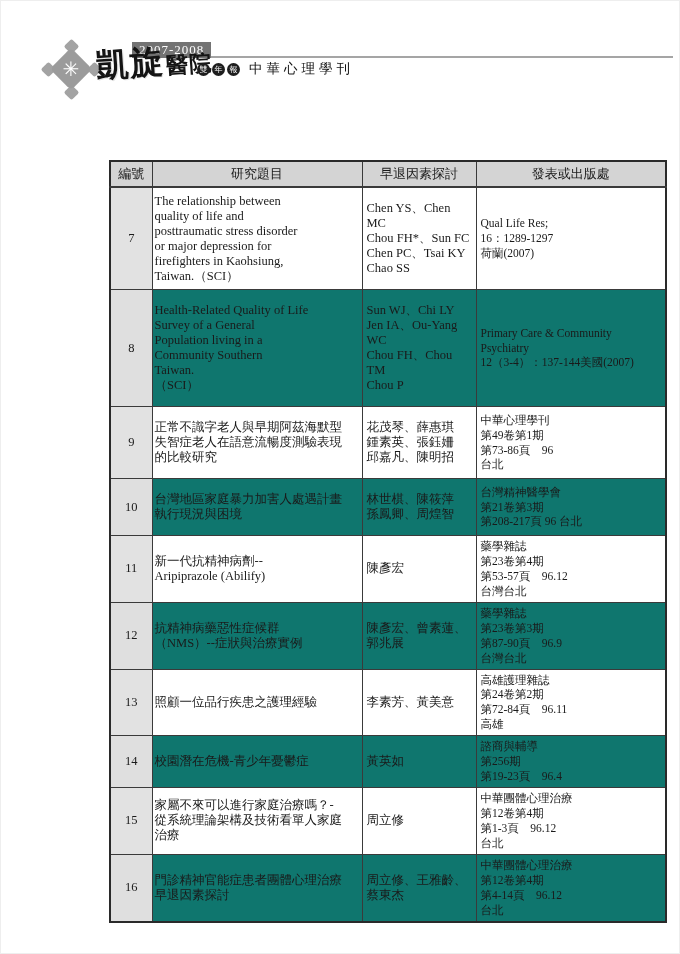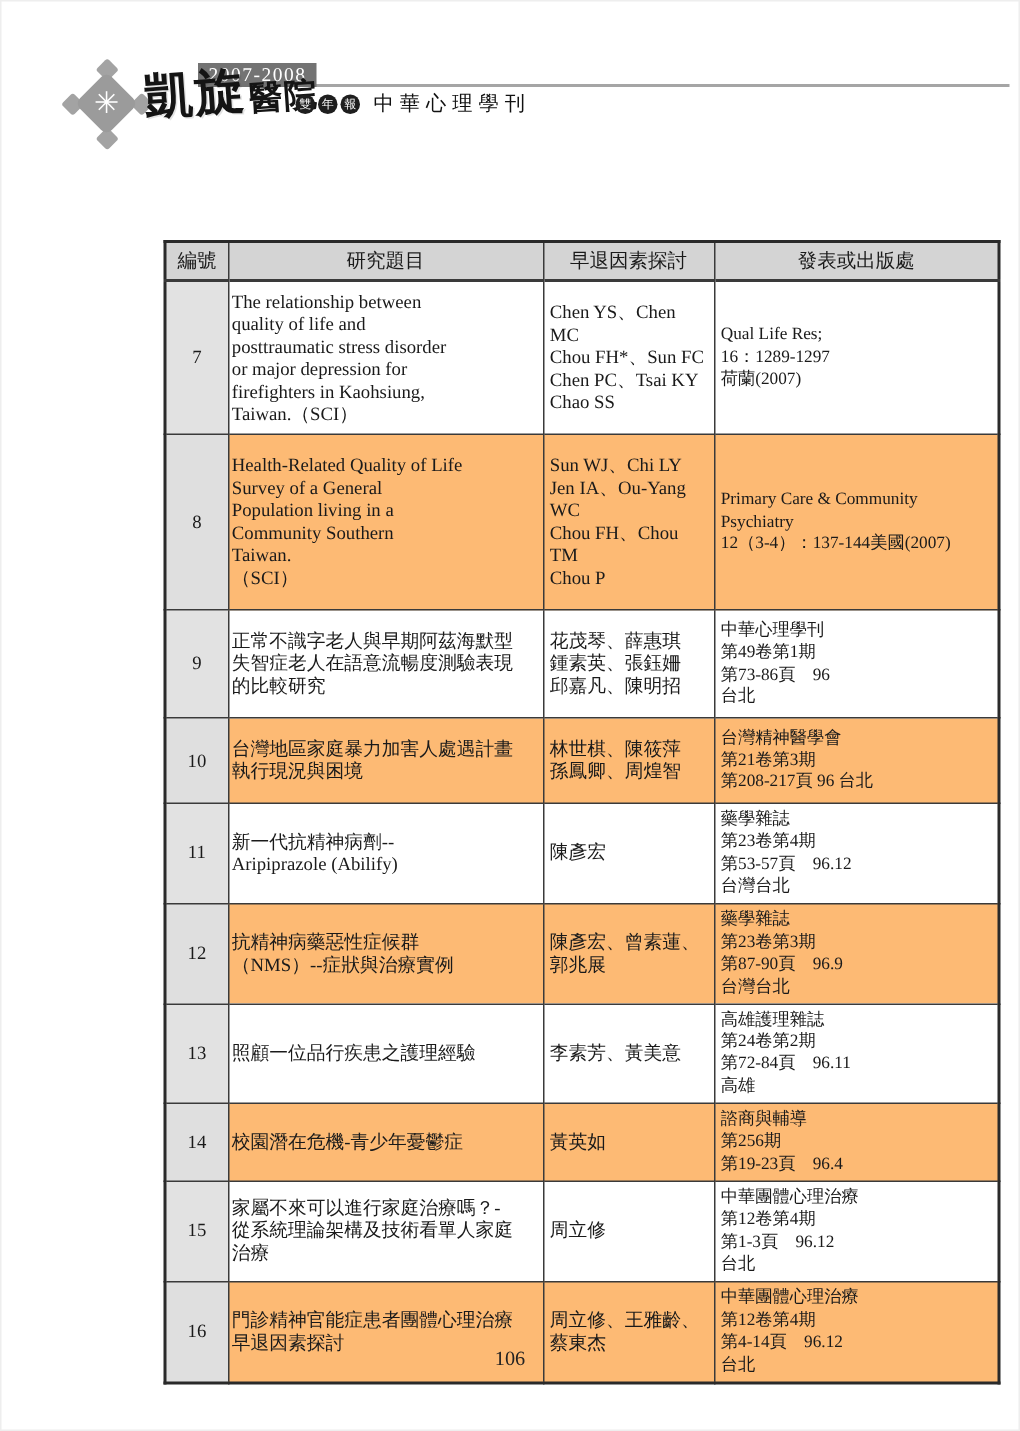--- a/index.html
+++ b/index.html
@@ -62,21 +62,21 @@
     background:#d4d4d4; font-weight:normal; font-size:13px; height:22px;
     padding:1px 2px; text-align:center; border-bottom-width:2px;
   }
   .research-table td {
     font-size:12.5px; line-height:1.2; padding:3px 2px; vertical-align:middle;
     white-space:pre-line; background:#ffffff;
   }
   td.cell-no  { background:#e2e2e2; text-align:center; padding:2px; }
   td.cell-authors { padding:13px 4px; }
   td.cell-pub { font-size:11.5px; line-height:1.3; padding:3px 4px; }
-  tr.shaded td { background:#fdba74; }
+  tr.shaded td { background:#0f766e; }
   tr.shaded td.cell-no { background:#dfdfdf; }
 
   col.c-no { width:42px; } col.c-title { width:210px; }
   col.c-auth { width:114px; } col.c-pub { width:190px; }
 
   
   .page-number { position:absolute; left:0; right:0; top:898px; text-align:center; font-size:13.5px; color:#222222; }
 </style>
 </head>
 <body>
@@ -237,14 +237,13 @@
       <td class="cell-authors">周立修、王雅齡、
 蔡東杰</td>
       <td class="cell-pub">中華團體心理治療
 第12卷第4期
 第4-14頁　96.12
 台北</td>
     </tr>
       </tbody>
   </table>
 
-  <div class="page-number">106</div>
 </div>
 
 </body></html>

